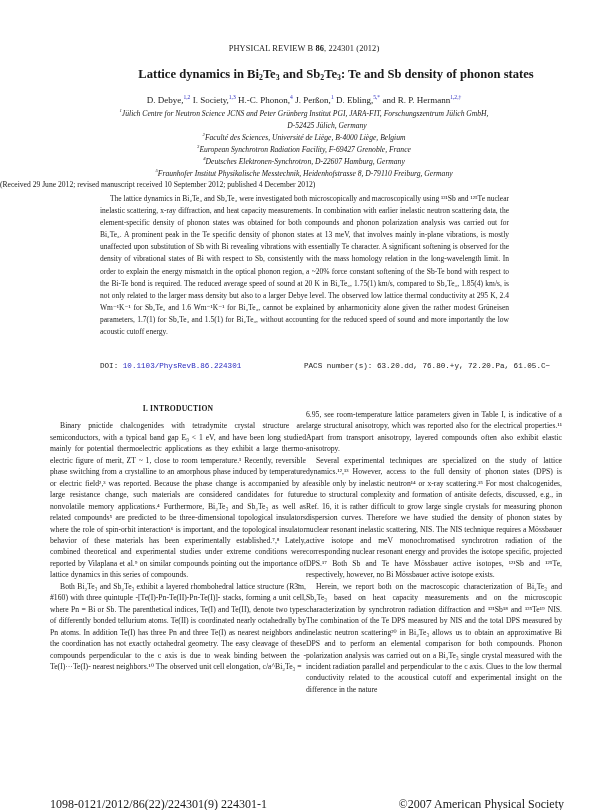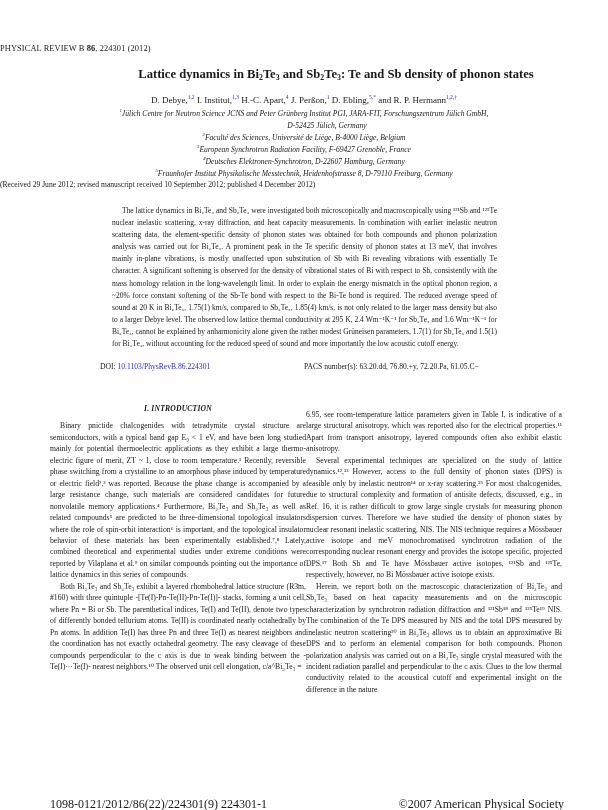--- a/index.html
+++ b/index.html
@@ -1,34 +1,34 @@
 <!DOCTYPE html>
 <html><head>
 <meta charset="utf-8">
 <style>
   html, body { margin: 0; padding: 0; background: #ffffff; }
   body { width: 608px; height: 810px; position: relative; overflow: hidden;
          font-family: "Liberation Serif", "DejaVu Serif", serif; color: #1a1a1a; }
   .abs { position: absolute; }
-  .header { top: 44px; left: 0; width: 608px; font-size: 8.4px; letter-spacing: 0.1px; }
+  .header { top: 44px; left: 0; width: 608px; text-align: center; font-size: 8.4px; letter-spacing: 0.1px; }
   .title { top: 67px; left: 0; width: 608px; text-align: center; font-size: 12.6px; font-weight: bold; padding-left: 32px; }
   .authors { top: 95px; left: 0; width: 608px; text-align: center; font-size: 9px; }
   .affil { left: 0; width: 608px; text-align: center; font-size: 7.6px; font-style: italic; line-height: 12.3px; }
   .received { left: 0; width: 608px; text-align: left; font-size: 7.6px; }
   sup { font-size: 62%; line-height: 0; vertical-align: 4px; }
   sub { font-size: 62%; line-height: 0; vertical-align: -2px; }
   .blue { color: #2b2bbf; }
   .abstract { top: 193px; left: 100px; width: 409px; font-size: 7.5px; line-height: 12.1px; text-align: justify; }
-  .abstract p { margin: 12px; text-indent: 10px; }
-  .doi-row { top: 362px; left: 100px; width: 420px; font-size: 7.6px; }
+  .abstract p { margin: 0; text-indent: 10px; }
+  .doi-row { top: 362px; left: 100px; width: 420px; font-size: 7.6px; font-family: Liberation Mono, monospace; }
   .doi-row .pacs { position: absolute; left: 190px; top: 0; white-space: nowrap; padding-left: 14px; }
   .col { top: 381px; width: 256px; font-size: 7.7px; line-height: 11.45px; text-align: justify; }
   .col-left { left: 50px; }
   .col-right { left: 306px; }
-  .sec-head { text-align: center; font-size: 7.6px; font-weight: bold; margin: 0 0 6px 0; padding-top: 22px; letter-spacing: 0.2px; font-style: italic; }
+  .sec-head { text-align: center; font-size: 7.6px; font-weight: bold; margin: 0 0 6px 0; padding-top: 22px; letter-spacing: 0.2px; }
   .col p { margin: 0; text-indent: 10px; }
   .col p.noindent { text-indent: 0; }
   .footer { top: 797px; font-size: 12px; }
   .footer-left { left: 50px; }
   .footer-center { left: 0; width: 488px; text-align: center; }
   .footer-right { right: 44px; }
 </style>
 </head>
 <body>
 
@@ -36,22 +36,22 @@
   <span>PHYSICAL REVIEW B</span>
   <b>86</b>,
   <span>224301</span>
   <span>(2012)</span>
 </div>
 
 <div class="abs title"><span>Lattice dynamics in Bi</span><sub>2</sub><span>Te</span><sub>3</sub><span> and Sb</span><sub>2</sub><span>Te</span><sub>3</sub><span>: Te and Sb density of phonon states</span></div>
 
 <div class="abs authors">
   <span><span>D. Debye,</span><sup class="blue">1,2</sup></span>
-  <span><span>I. Institut,</span><sup class="blue">1,3</sup></span>
-  <span><span>H.-C. Apart,</span><sup class="blue">4</sup></span>
+  <span><span>I. Society,</span><sup class="blue">1,3</sup></span>
+  <span><span>H.-C. Phonon,</span><sup class="blue">4</sup></span>
   <span><span>J. Perßon,</span><sup class="blue">1</sup></span>
   <span><span>D. Ebling,</span><sup class="blue">5,*</sup></span>
   <span><span>and R. P. Hermann</span><sup class="blue">1,2,†</sup></span>
 </div>
 
 <div class="abs affil" style="top:108px;"><sup>1</sup><span>Jülich Centre for Neutron Science JCNS and Peter Grünberg Institut PGI, JARA-FIT, Forschungszentrum Jülich GmbH,</span></div>
 <div class="abs affil" style="top:120px;padding-left:23px;"><span>D-52425 Jülich, Germany</span></div>
 <div class="abs affil" style="top:132px;"><sup>2</sup><span>Faculté des Sciences, Université de Liège, B-4000 Liège, Belgium</span></div>
 <div class="abs affil" style="top:144px;"><sup>3</sup><span>European Synchrotron Radiation Facility, F-69427 Grenoble, France</span></div>
 <div class="abs affil" style="top:156px;"><sup>4</sup><span>Deutsches Elektronen-Synchrotron, D-22607 Hamburg, Germany</span></div>

